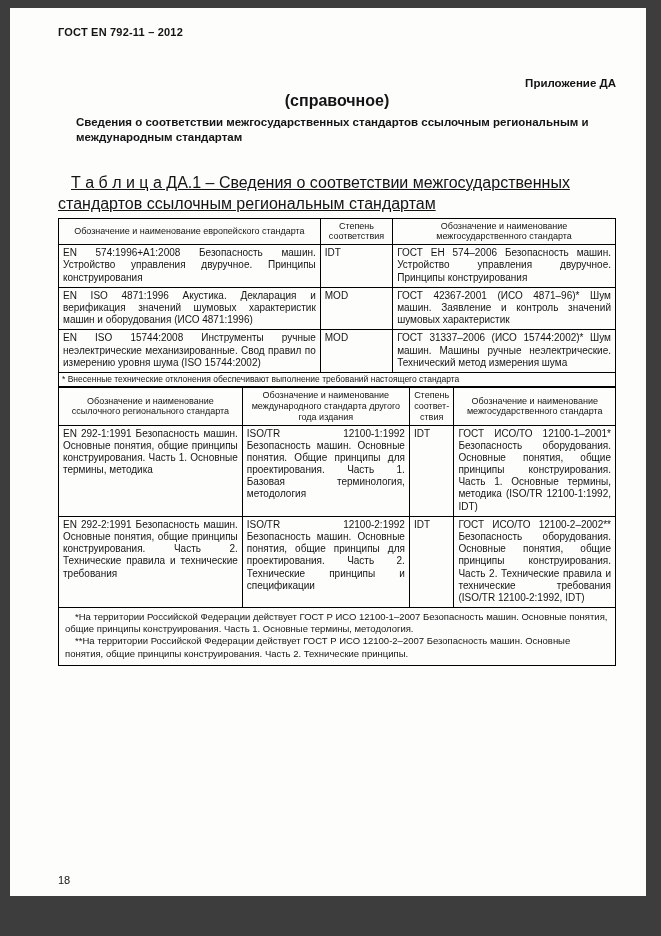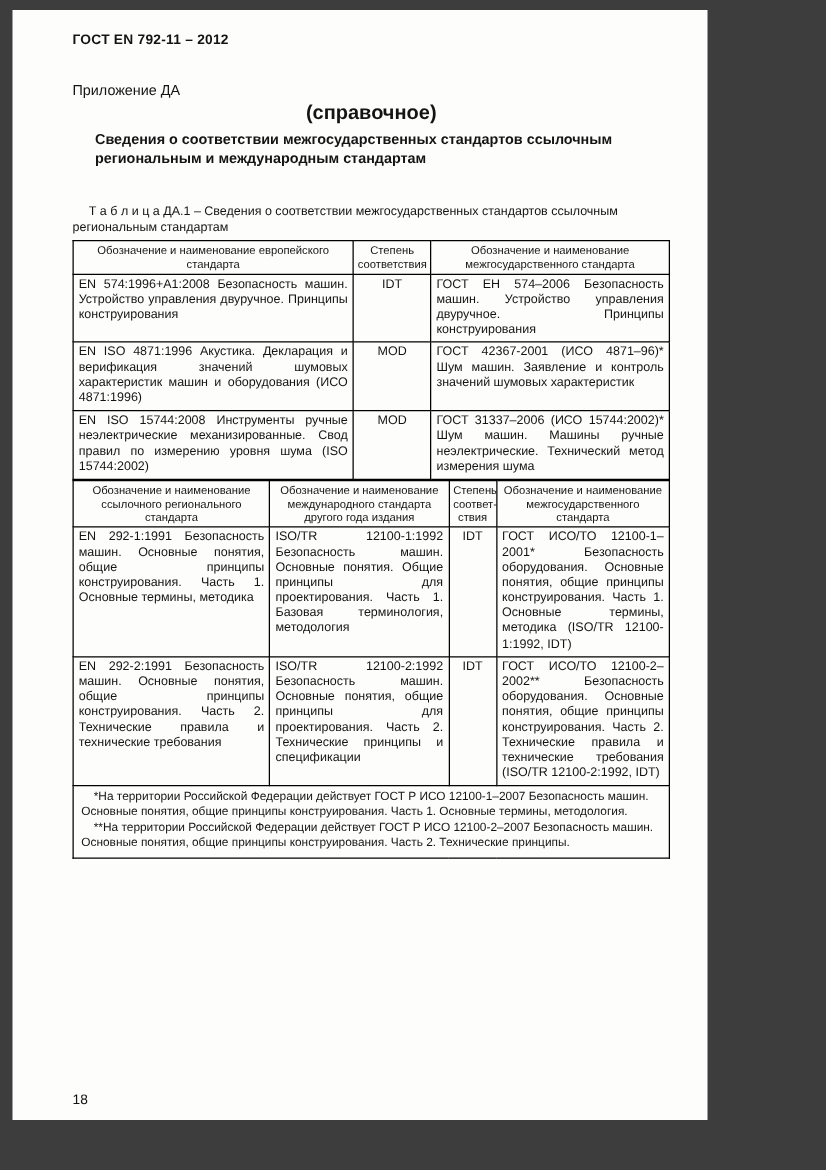--- a/index.html
+++ b/index.html
@@ -7,56 +7,57 @@
   body {
     background:#3d3d3d;
     font-family:"Liberation Sans","DejaVu Sans",sans-serif;
     color:#141414;
     position:relative;
     overflow:hidden;
   }
   .page {
     position:absolute;
     left:10px; top:8px;
-    width:556px; height:888px;
+    width:636px; height:888px;
     background:#fdfdfc;
     padding:14px 30px 0 48px;
   }
   .doc-header {
     font-weight:bold;
     font-size:11px;
     margin-top:4px;
     letter-spacing:0.2px;
   }
   .appendix-title {
-    text-align:left;
-    font-weight:normal;
+    text-align:right;
+    font-weight:bold;
     font-size:11.5px;
-    margin-top:28px;
+    margin-top:38px;
     line-height:1.3;
   }
   .appendix-type {
     text-align:center;
     font-weight:bold;
     font-size:16px;
     line-height:1.3;
   }
   .appendix-heading {
     font-weight:bold;
     font-size:11.5px;
     margin-top:3px;
     line-height:1.32;
     padding:0 18px;
   }
   .table-caption {
-    font-size:10px;
+    font-size:16px;
     margin-top:28px;
     margin-bottom:3px;
     text-indent:13px;
     line-height:1.3;
+    text-decoration:underline;
   }
   table {
     width:100%;
     border-collapse:collapse;
     table-layout:fixed;
   }
   th, td { border:1px solid #000; }
   th {
     font-size:9px;
     font-weight:normal;
@@ -65,21 +66,21 @@
     padding:2px 3px;
     line-height:1.2;
   }
   td {
     font-size:10px;
     vertical-align:top;
     padding:2px 4px 3px 4px;
     line-height:1.22;
   }
   td.just { text-align:justify; }
-  td.ctr  { text-align:center; }
+  td.ctr  { }
   td.fn1 {
     font-size:8.5px;
     padding:1px 3px 2px 3px;
     line-height:1.2;
   }
   td.fn2 {
     font-size:9.5px;
     padding:3px 6px 5px 6px;
     line-height:1.28;
   }
@@ -126,20 +127,23 @@
       <tr>
         <td class="just">EN ISO 4871:1996 Акустика. Декларация и верификация значений шумовых характеристик машин и оборудования (ИСО 4871:1996)</td>
         <td class="ctr">MOD</td>
         <td class="just">ГОСТ 42367-2001 (ИСО 4871–96)* Шум машин. Заявление и контроль значений шумовых характеристик</td>
       </tr>
       <tr>
         <td class="just">EN ISO 15744:2008 Инструменты ручные неэлектрические механизированные. Свод правил по измерению уровня шума (ISO 15744:2002)</td>
         <td class="ctr">MOD</td>
         <td class="just">ГОСТ 31337–2006 (ИСО 15744:2002)* Шум машин. Машины ручные неэлектрические. Технический метод измерения шума</td>
       </tr>
+      <tr>
+        <td class="fn1" colspan="3">* Внесенные технические отклонения обеспечивают выполнение требований настоящего стандарта</td>
+      </tr>
     </tbody>
   </table>
 
 
   <table>
     <colgroup>
       <col style="width:33%">
       <col style="width:30%">
       <col style="width:8%">
       <col style="width:29%">

